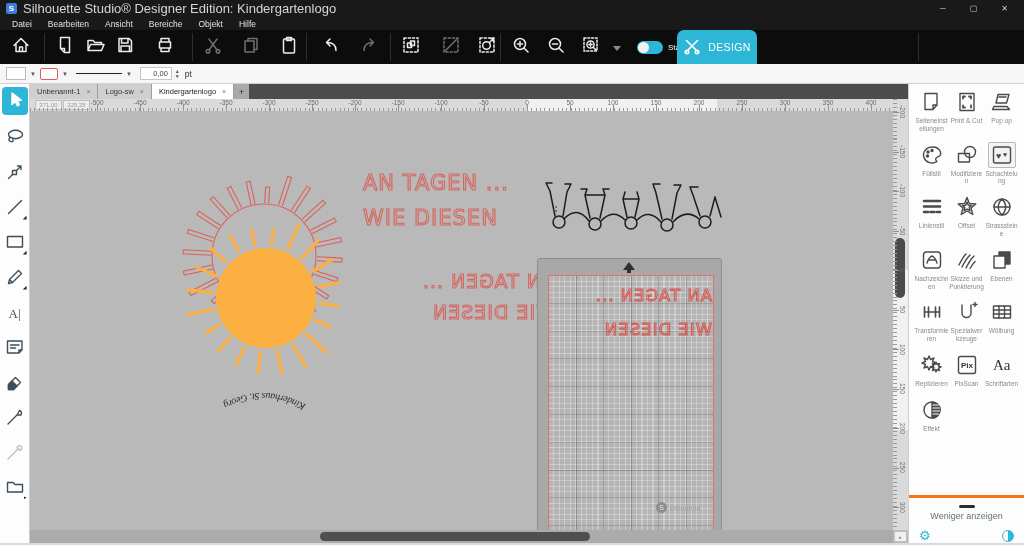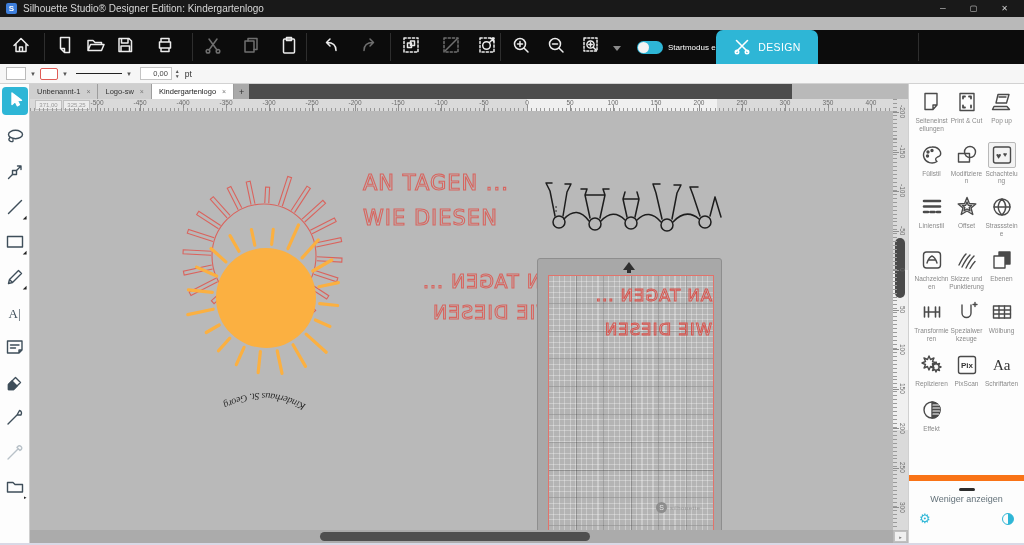--- a/index.html
+++ b/index.html
@@ -1,52 +1,52 @@
 <!DOCTYPE html>
 <html><head>
 <meta charset="utf-8">
 <style>
 *{margin:0;padding:0;box-sizing:border-box}
 body{font-family:"Liberation Sans",sans-serif;background:#555}
 #app{position:relative;width:1024px;height:545px;background:#b9b9b9;overflow:hidden}
 
 #titlebar{position:absolute;left:0;top:0;width:1024px;height:17px;background:#191919;display:flex;align-items:center;gap:6px;padding:0 6px}
 #appicon{width:11px;height:11px;background:#3d7edb;border-radius:2px;color:#fff;font-size:8px;font-weight:bold;display:flex;align-items:center;justify-content:center}
-#wintitle{font-size:10px;color:#d6d6d6}
+#wintitle{font-size:13px;color:#d6d6d6}
 #winctrl{margin-left:auto;display:flex;gap:24px;padding-right:10px;color:#cfcfcf;font-size:8px}
 #winctrl span{cursor:default}
 
 #menubar{position:absolute;left:0;top:17px;width:1024px;height:13px;background:#191919;display:flex;align-items:center;padding-left:4px}
 #menubar span{font-size:8.5px;color:#e2e2e2;padding:0 8px}
 
 #toolbar{position:absolute;left:0;top:30px;width:1024px;height:34px;background:#0c0c0c}
 .tbtn{position:absolute;top:5px;width:26px;height:24px;display:flex;align-items:center;justify-content:center}
 .tbtn svg{stroke:#ececec;fill:none;stroke-width:1.5;stroke-linecap:round;stroke-linejoin:round}
 .tbtn.dis svg{stroke:#6f6f6f}
 .tsep{position:absolute;top:3px;width:1px;height:28px;background:#2e2e2e}
 #toggle{position:absolute;left:637px;top:11px;width:26px;height:13px;border-radius:7px;background:#2eb6d6}
 #toggle .knob{position:absolute;left:1px;top:1px;width:11px;height:11px;border-radius:50%;background:#f3f3f3}
 #startlabel{position:absolute;left:668px;top:13px;font-size:8px;color:#fff}
 .navtab{position:absolute;top:0;height:34px;display:flex;align-items:center;justify-content:center;gap:7px;color:#fff}
 .navtab span{font-size:10.5px;letter-spacing:.4px}
 .navtab svg{stroke:#fff;fill:none;stroke-width:1.6;stroke-linecap:round;stroke-linejoin:round}
-#design-tab{left:716px;width:102px;background:#2eb6d6;border-radius:7px 7px 0 0}
+#design-tab{left:677px;width:80px;background:#2eb6d6;border-radius:7px 7px 0 0}
 #bib-tab{left:820px;width:96px}
 #send-tab{left:922px;width:100px}
 
 #formatbar{position:absolute;left:0;top:64px;width:1024px;height:20px;background:#f6f6f6;border-bottom:1px solid #d2d2d2;display:flex;align-items:center}
 .caret{font-size:6px;color:#555;margin:0 4px}
 #fillswatch{width:20px;height:13px;margin-left:6px;border:1px solid #bbb;background:radial-gradient(#9a9a9a 22%,transparent 24%) 0 0/4px 4px,#fff}
 #lineswatch{width:18px;height:12px;border:1.6px solid #e05c56;border-radius:2px;background:#fff}
 #linesample{width:46px;height:0;border-top:1.6px solid #222;margin-left:4px}
 #numbox{width:32px;height:13px;background:#fff;border:1px solid #c4c4c4;font-size:7.5px;color:#444;display:flex;align-items:center;justify-content:flex-end;padding-right:3px;margin-left:4px}
 #stepper{display:flex;flex-direction:column;font-size:5px;color:#555;line-height:4.5px;margin:0 3px}
 #ptlabel{font-size:8.5px;color:#333;margin-left:2px}
 
-#tabstrip{position:absolute;left:30px;top:84px;width:762px;height:15px;background:#4c4c4c;display:flex;align-items:flex-end}
+#tabstrip{position:absolute;left:30px;top:84px;width:878px;height:15px;background:#4c4c4c;display:flex;align-items:flex-end}
 .dtab{height:15px;display:flex;align-items:center;gap:6px;padding:0 7px;background:#cfcfcf;border-right:1px solid #9d9d9d;font-size:7.5px;color:#333}
 .dtab.active{background:#fff;color:#1c1c1c}
 .dtab .x{font-size:7px;color:#777}
 #plustab{width:15px;height:15px;background:#a9a9a9;color:#333;font-size:9px;display:flex;align-items:center;justify-content:center}
 
 #hruler{position:absolute;left:30px;top:99px;width:863px;height:12px;background:#dadada;overflow:hidden}
 #hruler::after{content:"";position:absolute;bottom:0;left:0;right:0;height:3.5px;background:repeating-linear-gradient(to right,#9a9a9a 0 1px,transparent 1px 4.36px)}
 #hhl{position:absolute;left:497px;top:0;width:190px;height:12px;background:#f0f0f0}
 .htl{position:absolute;bottom:0;width:1px;height:6px;background:#8f8f8f}
 .htl span{position:absolute;bottom:5px;left:-14px;width:28px;text-align:center;font-size:6.5px;color:#6b6b6b}
@@ -95,21 +95,21 @@
 #wmcircle{width:11px;height:11px;border-radius:50%;background:#8d8d8d;color:#e9e9e9;font-size:7px;display:flex;align-items:center;justify-content:center}
 #wmtext{font-size:6px;color:#979797;letter-spacing:.5px}
 
 #rightpanel{position:absolute;left:908px;top:84px;width:116px;height:461px;background:#fdfdfd;border-left:1px solid #d0d0d0;display:flex;flex-direction:column}
 #pgrid{display:grid;grid-template-columns:repeat(3,1fr);row-gap:9px;padding:5px 5px 0 5px}
 .pitem{display:flex;flex-direction:column;align-items:center;gap:2px}
 .picon{width:28px;height:26px;display:flex;align-items:center;justify-content:center}
 .picon svg{stroke:#4a4a4a;fill:none;stroke-width:1.4;stroke-linecap:round;stroke-linejoin:round}
 .picon.boxed{border:1px solid #b9b9b9;border-radius:2px;background:#f3f3f3}
 .plabel{font-size:6.5px;color:#8a8a8a;text-align:center;line-height:1.2;max-width:37px;overflow-wrap:anywhere}
-#pfoot{margin-top:auto;border-top:6px solid #f97316;padding-bottom:20px}
+#pfoot{margin-top:auto;border-top:3px solid #f97316;padding-bottom:3px}
 #collapsedash{width:16px;height:3px;background:#2b2b2b;border-radius:2px;margin:7px auto 3px auto}
 #collapselabel{text-align:center;font-size:9px;color:#64727a}
 #footicons{display:flex;justify-content:space-between;align-items:center;padding:8px 10px 0 10px}
 #gear{color:#2eb6d6;font-size:13px;line-height:13px}
 #contrast{width:12px;height:12px;border-radius:50%;border:1.5px solid #2eb6d6;background:linear-gradient(90deg,transparent 50%,#2eb6d6 50%)}
 
 #hscroll{position:absolute;left:30px;top:530px;width:863px;height:13px;background:#ababab}
 #hthumb{position:absolute;left:290px;top:2px;width:270px;height:9px;border-radius:5px;background:#4f4f4f}
 #hcorner{position:absolute;left:864px;top:1px;width:13px;height:11px;background:#f0f0f0;border:1px solid #c0c0c0;font-size:5px;color:#777;display:flex;align-items:center;justify-content:center}
 #bottomstrip{position:absolute;left:0;top:543px;width:1024px;height:2px;background:#d9d9e6}
@@ -122,20 +122,28 @@
   <div id="titlebar">
     <div id="appicon">S</div>
     <div id="wintitle">Silhouette Studio® Designer Edition: Kindergartenlogo</div>
     <div id="winctrl">
       <span>─</span>
       <span>▢</span>
       <span>✕</span>
     </div>
   </div>
 
+  <div id="menubar">
+    <span>Datei</span>
+    <span>Bearbeiten</span>
+    <span>Ansicht</span>
+    <span>Bereiche</span>
+    <span>Objekt</span>
+    <span>Hilfe</span>
+  </div>
 
   <div id="toolbar">
     <div class="tbtn" style="left:8px">
         <span><svg width="20" height="20">
             <path d="M3,10.5 L10,3.5 L17,10.5 M5,9.5 V16.5 H15 V9.5 M8.5,16.5 V12 H11.5 V16.5"></path>
           </svg></span>
       </div>
     <div class="tsep" style="left:44px"></div>
     <div class="tbtn" style="left:52px">
         <span><svg width="20" height="20">

